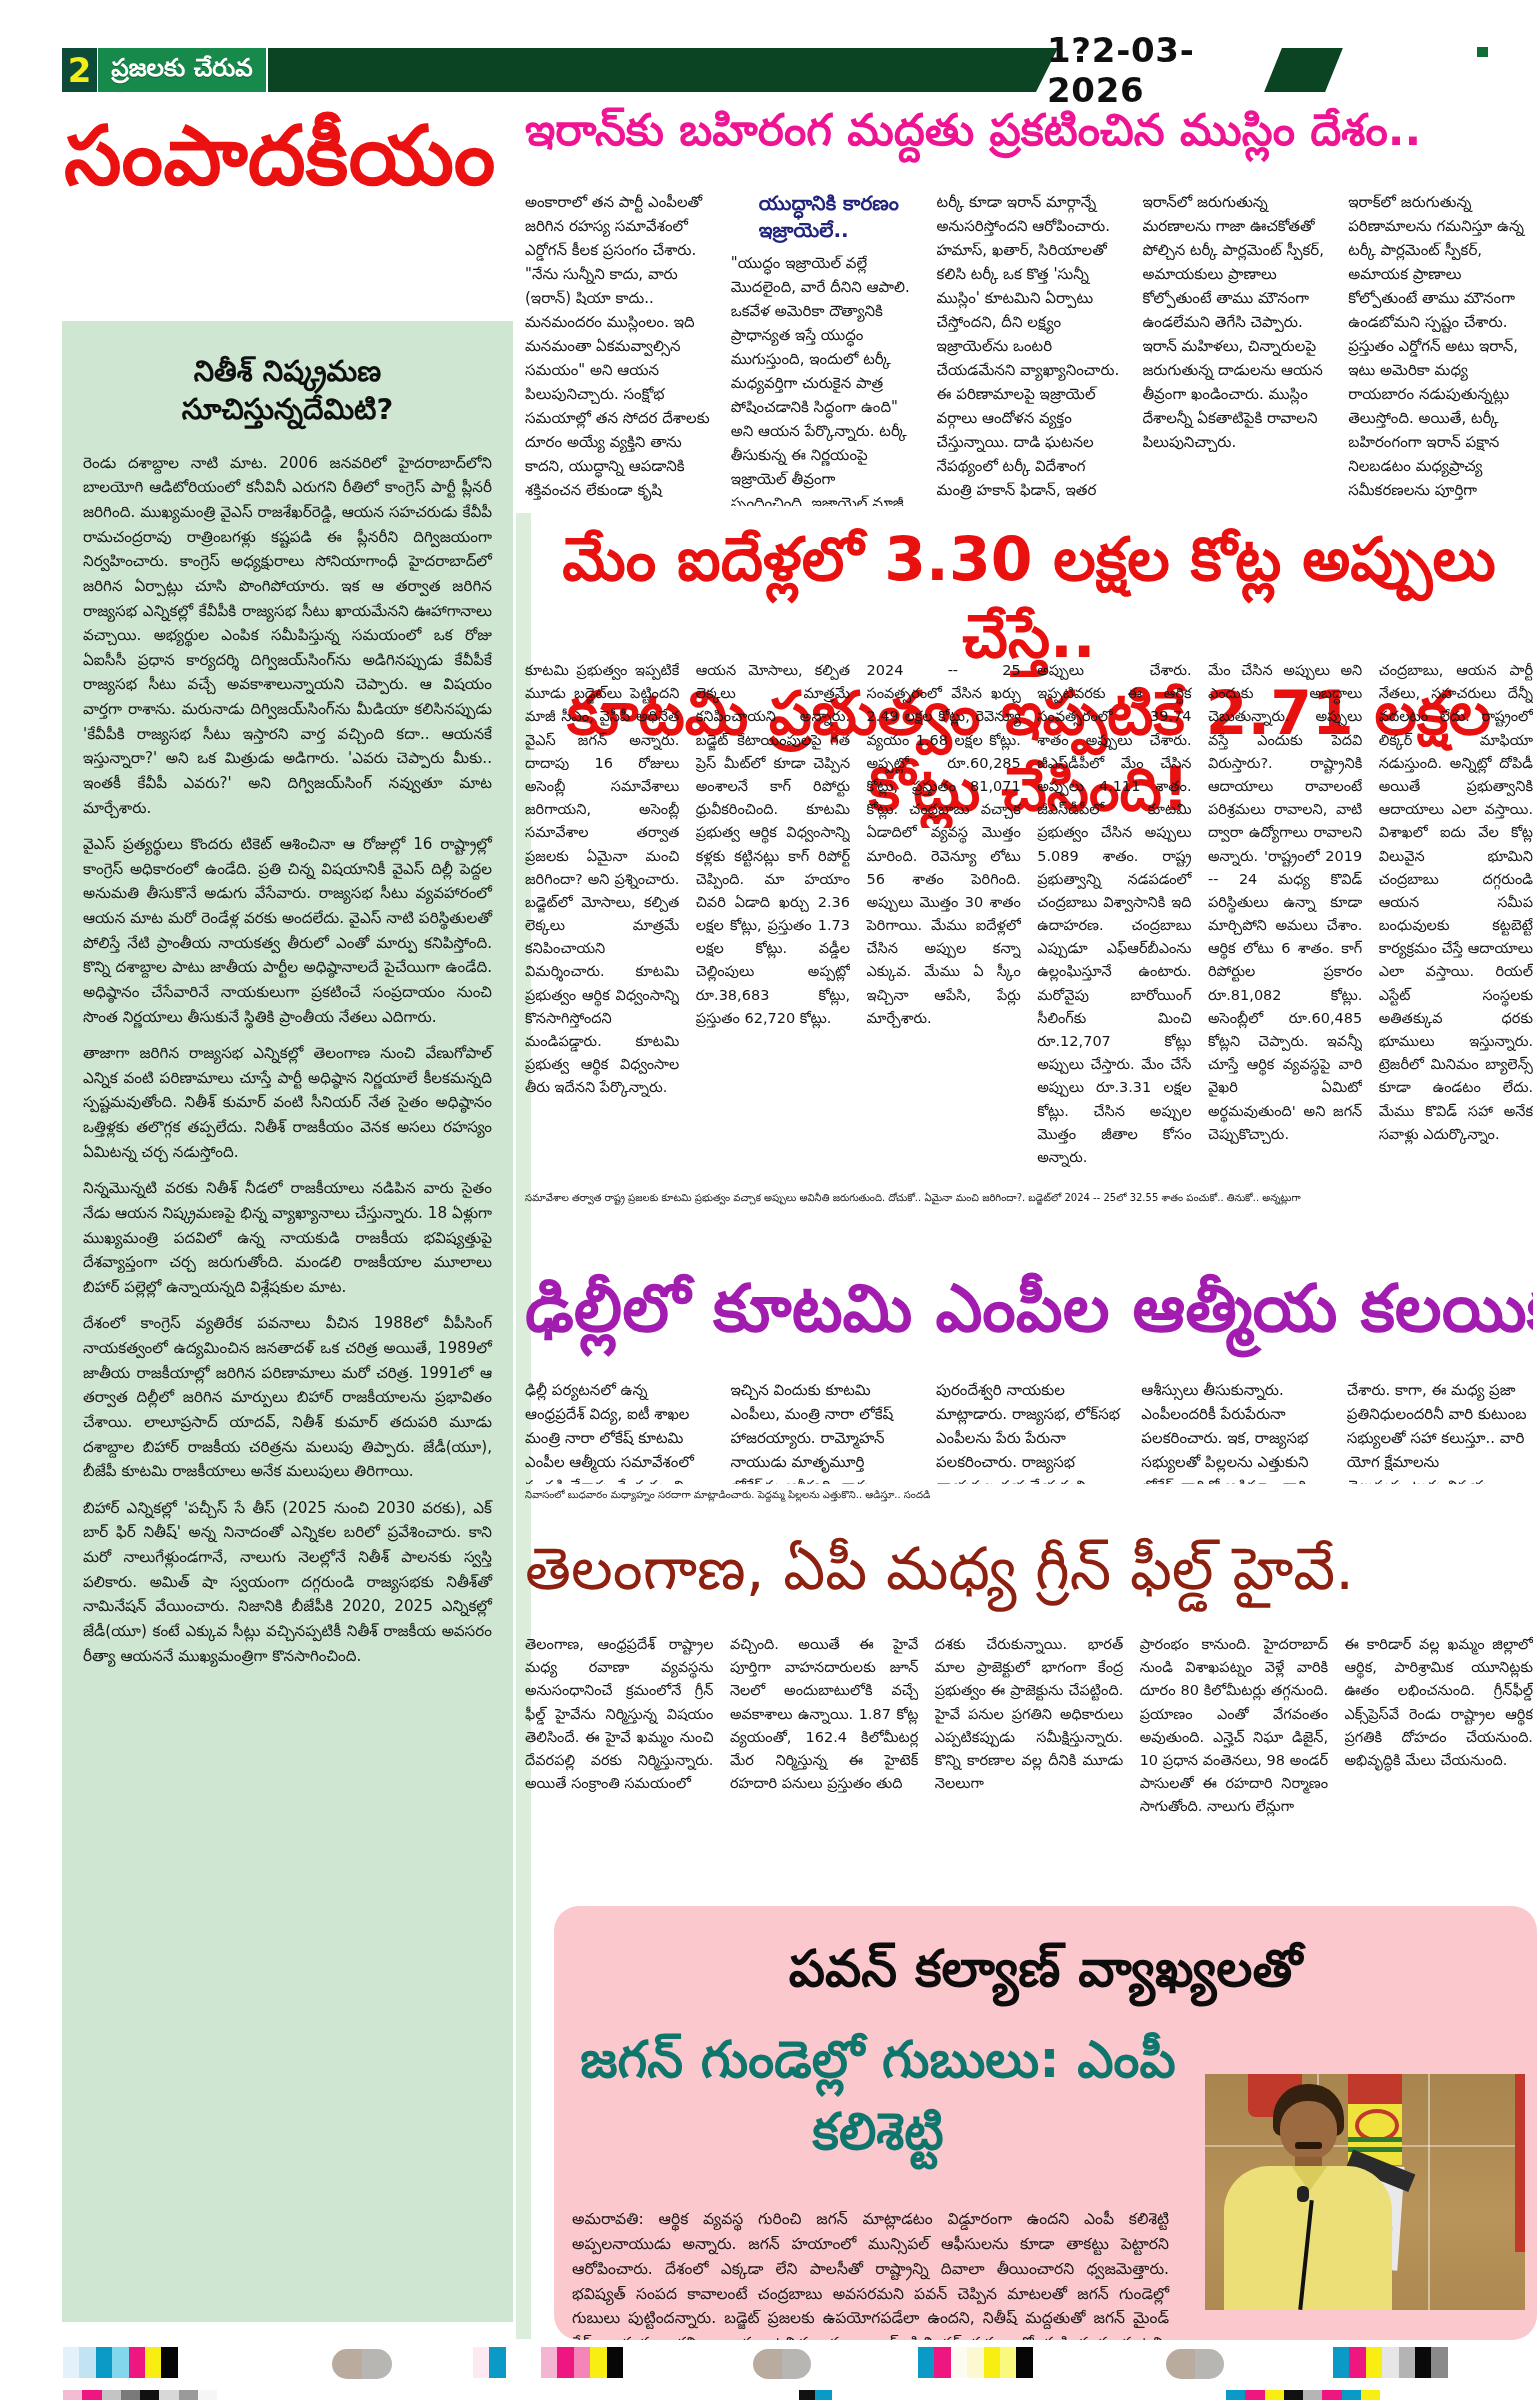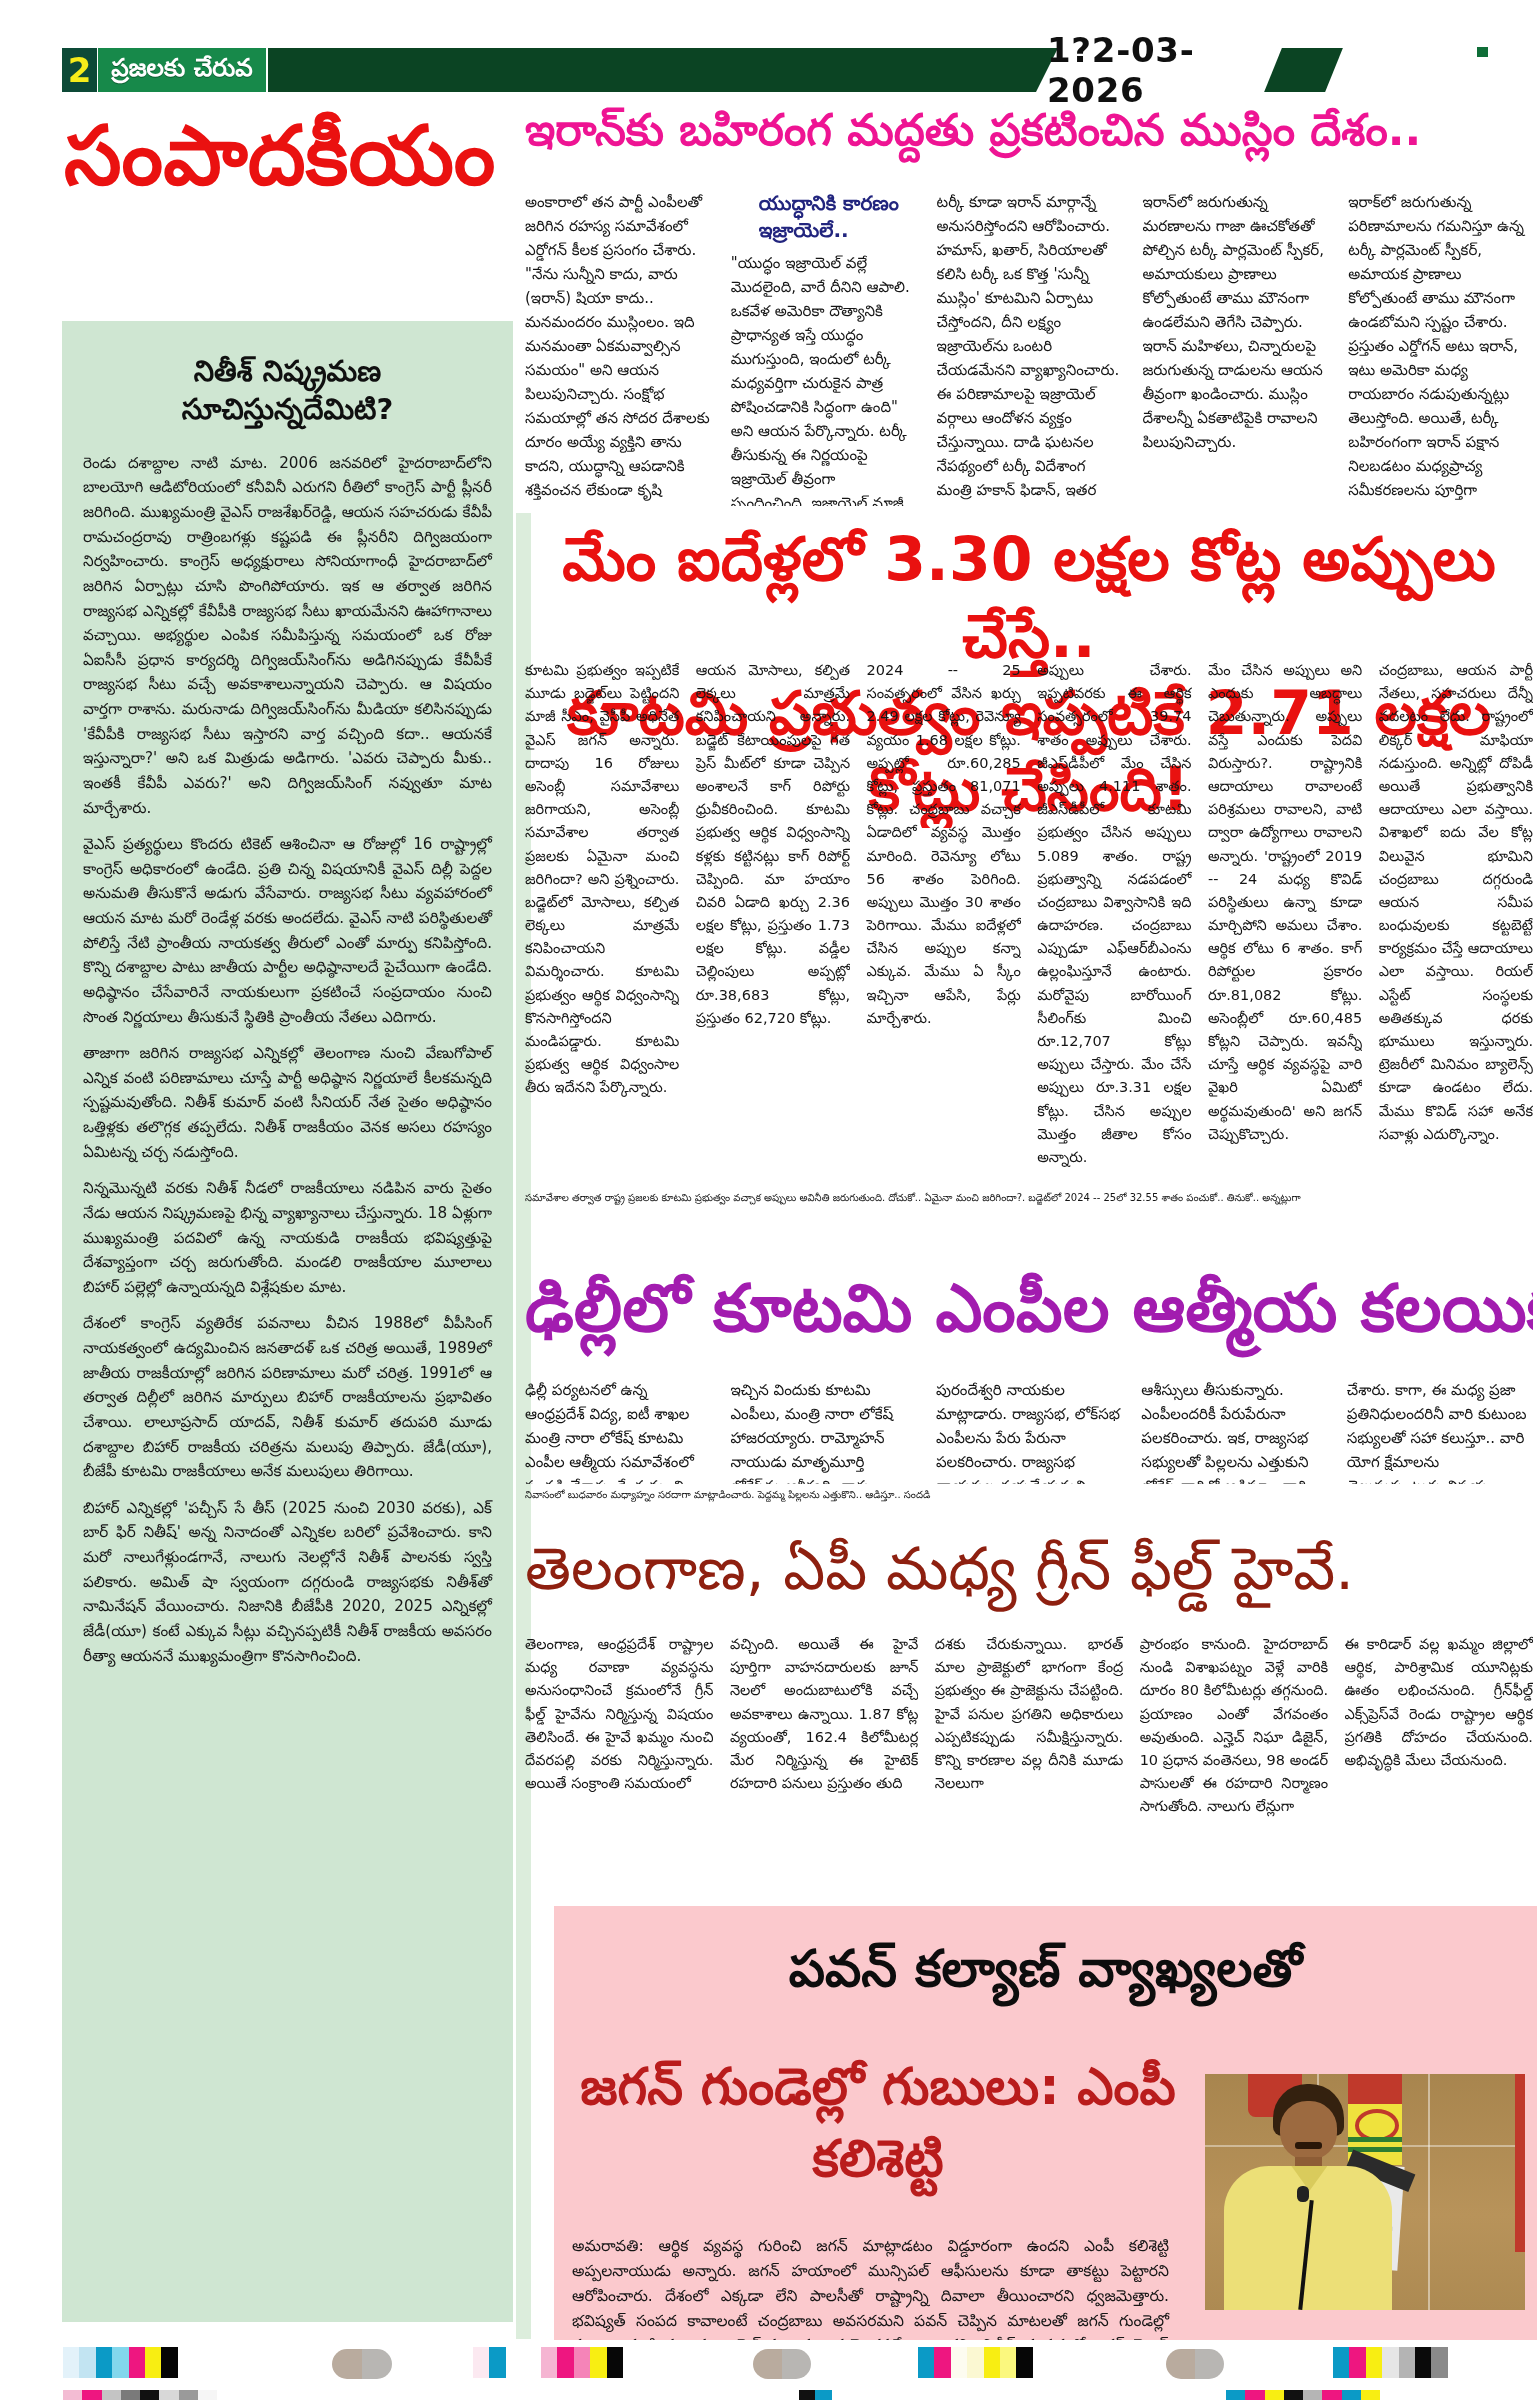--- a/index.html
+++ b/index.html
@@ -38,23 +38,23 @@
              font-weight:bold;font-size:60px;line-height:1.28;overflow:hidden;}
   
   .delhi-head{position:absolute;left:525px;top:1270px;width:1008px;font-size:66px;font-weight:bold;
               color:#a21caf;white-space:nowrap;overflow:hidden;}
   
   .hwy-head{position:absolute;left:525px;top:1534px;width:1008px;font-size:59px;font-weight:normal;
             color:#8e2010;white-space:nowrap;overflow:hidden;}
   .green-strip{position:absolute;left:516px;top:513px;width:15px;height:1826px;background:#dceddc;}
   
   .pink-box{position:absolute;left:554px;top:1906px;width:983px;height:434px;background:#fbc9cd;
-            box-sizing:border-box;padding:19.3px 18px;overflow:hidden;}
+            box-sizing:border-box;padding:19.3px 18px;overflow:hidden;border-radius:25px;}
   .pink-h1{font-size:51px;font-weight:bold;color:#0d0d0d;text-align:center;margin-top:13.4px;}
-  .pink-h2{font-size:51px;font-weight:bold;color:#b91c1c;text-align:center;margin-top:46px;padding-right:335px;}
+  .pink-h2{font-size:51px;font-weight:bold;color:#0f766e;text-align:center;margin-top:19px;padding-right:335px;}
   .pink-body{margin-top:33px;padding-right:350px;font-size:15.6px;line-height:1.6;text-align:justify;overflow:hidden;}
   
   .photo{position:absolute;right:12px;top:168px;width:320px;height:236px;overflow:hidden;
          background:linear-gradient(180deg,#a8854e 0%,#b8935a 60%,#ad8a52 100%);}
   .photo .wall-line-v{position:absolute;top:0;bottom:0;width:2.2px;background:rgba(255,255,255,.45);}
   .photo .wall-line-h{position:absolute;left:0;right:0;height:2.2px;background:rgba(255,255,255,.4);}
   .flag-left{position:absolute;left:43px;top:0;width:54px;height:43px;background:#c0392b;border-radius:0 0 7.4px 7.4px;}
   .flag-right{position:absolute;left:143px;top:0;width:54px;height:195px;}
   .fr-red{position:absolute;left:0;top:0;width:100%;height:30px;background:#c0392b;}
   .fr-yellow{position:absolute;left:0;top:30px;width:100%;height:61px;background:#efe23d;}

